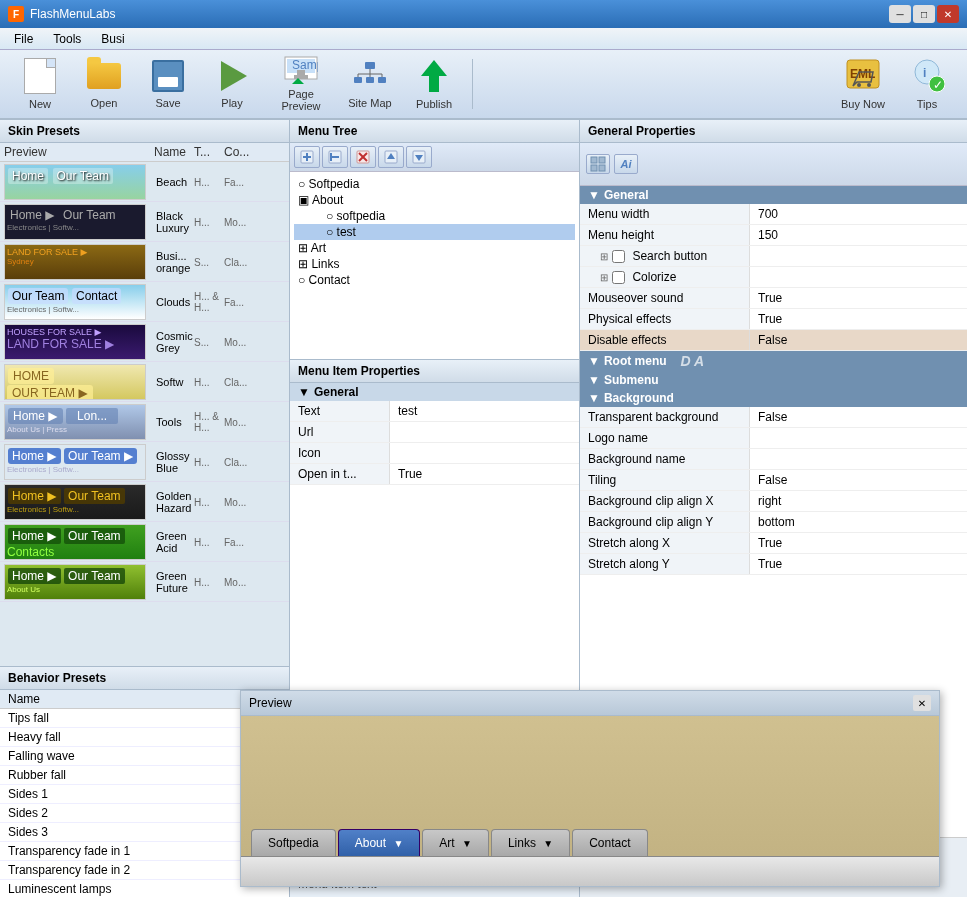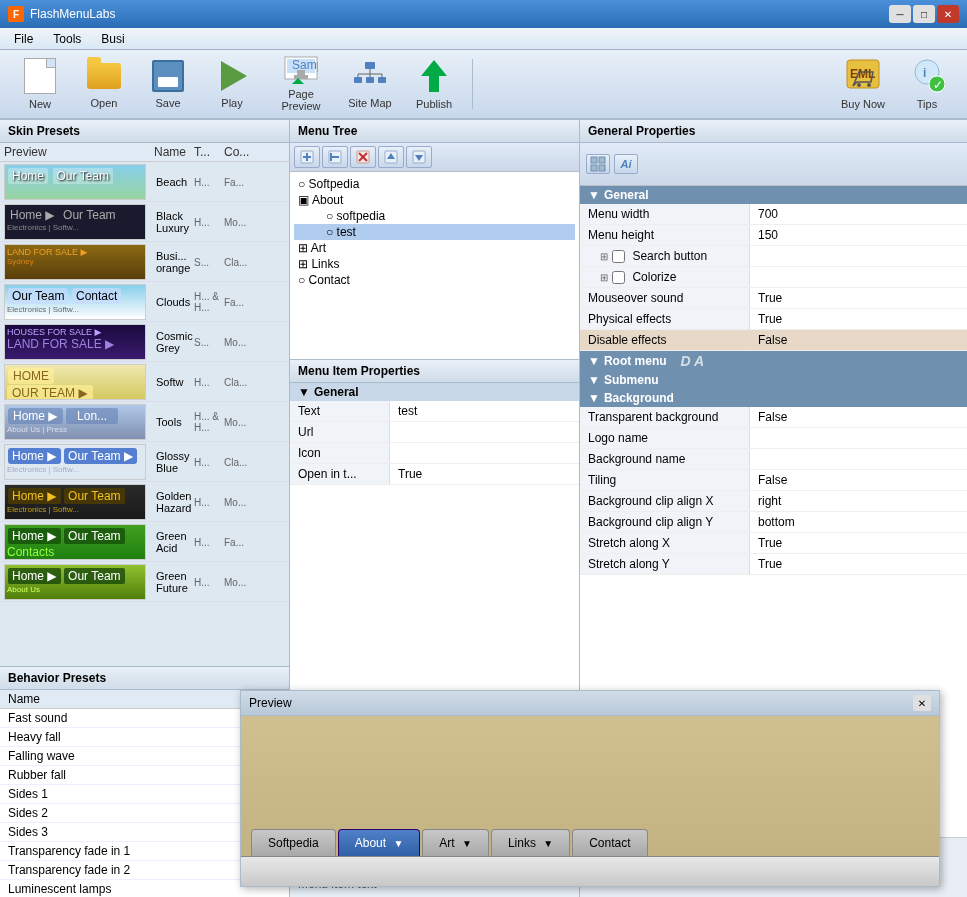--- a/index.html
+++ b/index.html
@@ -400,21 +400,21 @@
         </div>
       </div>
     </div>
 
     <div class="behavior-presets">
       <div class="panel-header">Behavior Presets</div>
       <div class="behavior-header">
         <span>Name</span>
       </div>
       <div class="behavior-list">
-        <div class="behavior-row">Fast sound</div>
+        <div class="behavior-row">Tips fall</div>
         <div class="behavior-row">Heavy fall</div>
         <div class="behavior-row">Falling wave</div>
         <div class="behavior-row">Rubber fall</div>
         <div class="behavior-row">Sides 1</div>
         <div class="behavior-row">Sides 2</div>
         <div class="behavior-row">Sides 3</div>
         <div class="behavior-row">Transparency fade in 1</div>
         <div class="behavior-row">Transparency fade in 2</div>
         <div class="behavior-row">Luminescent lamps</div>
 

